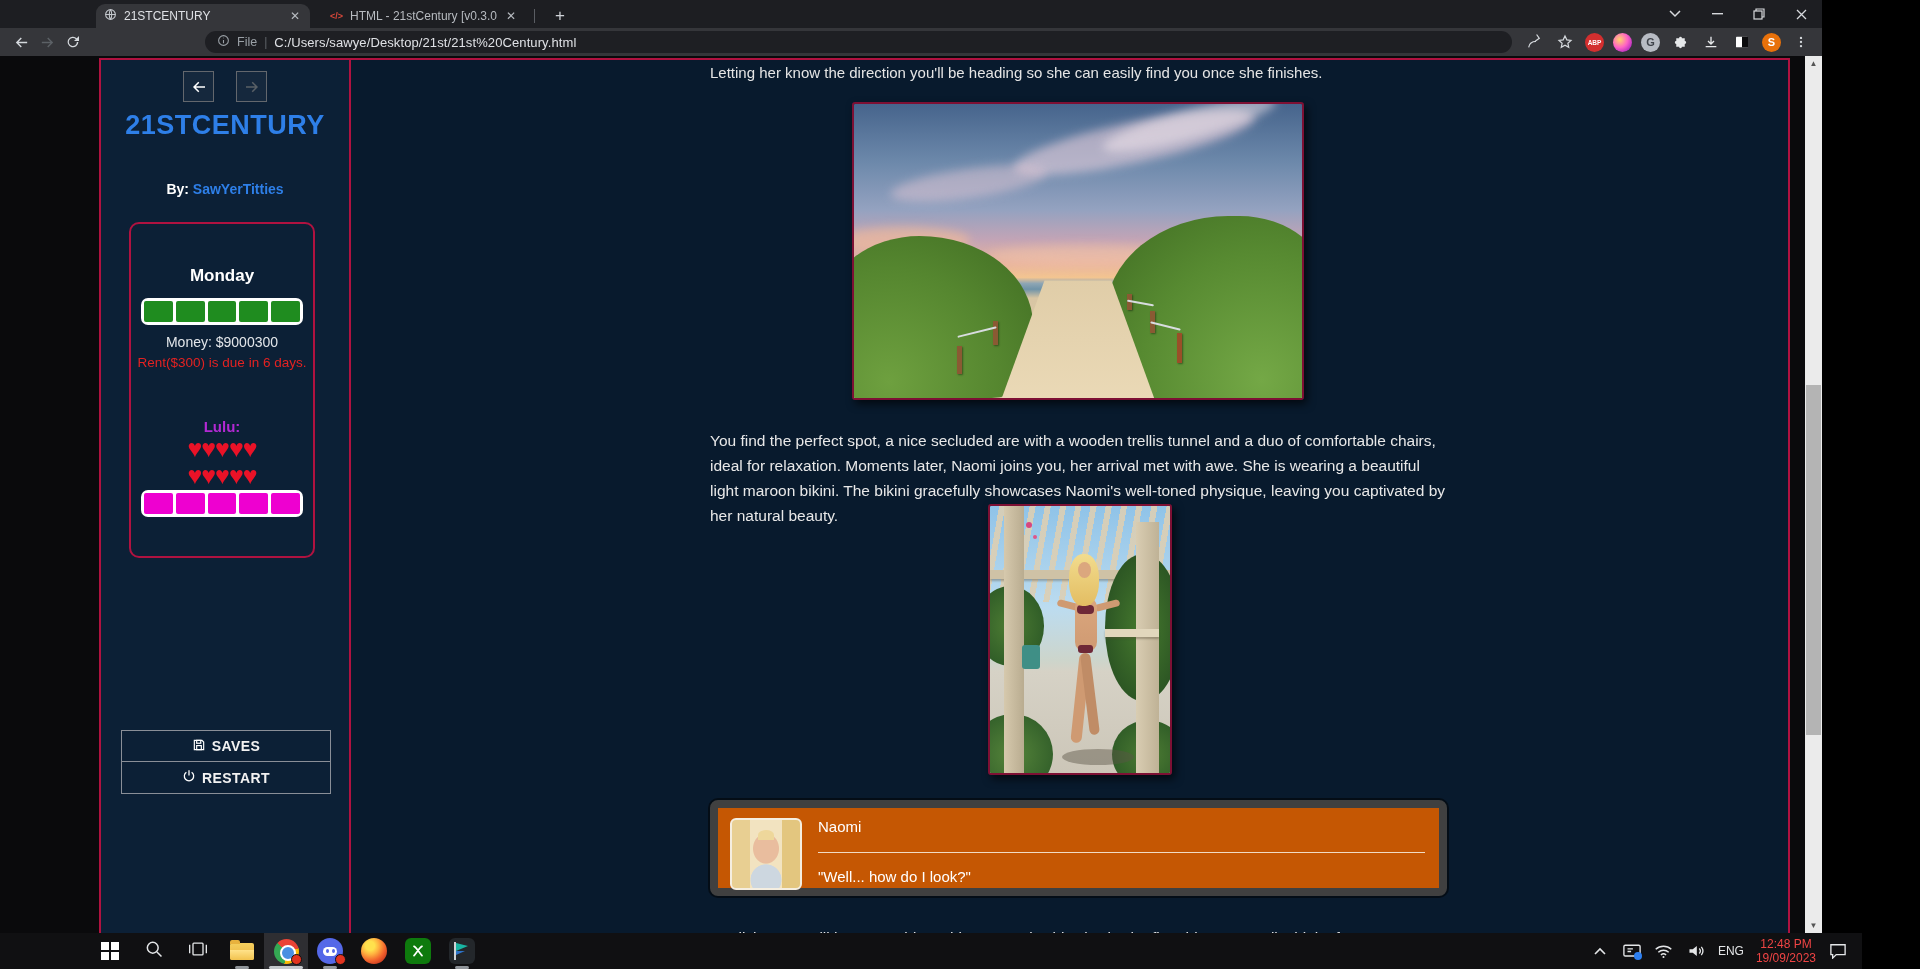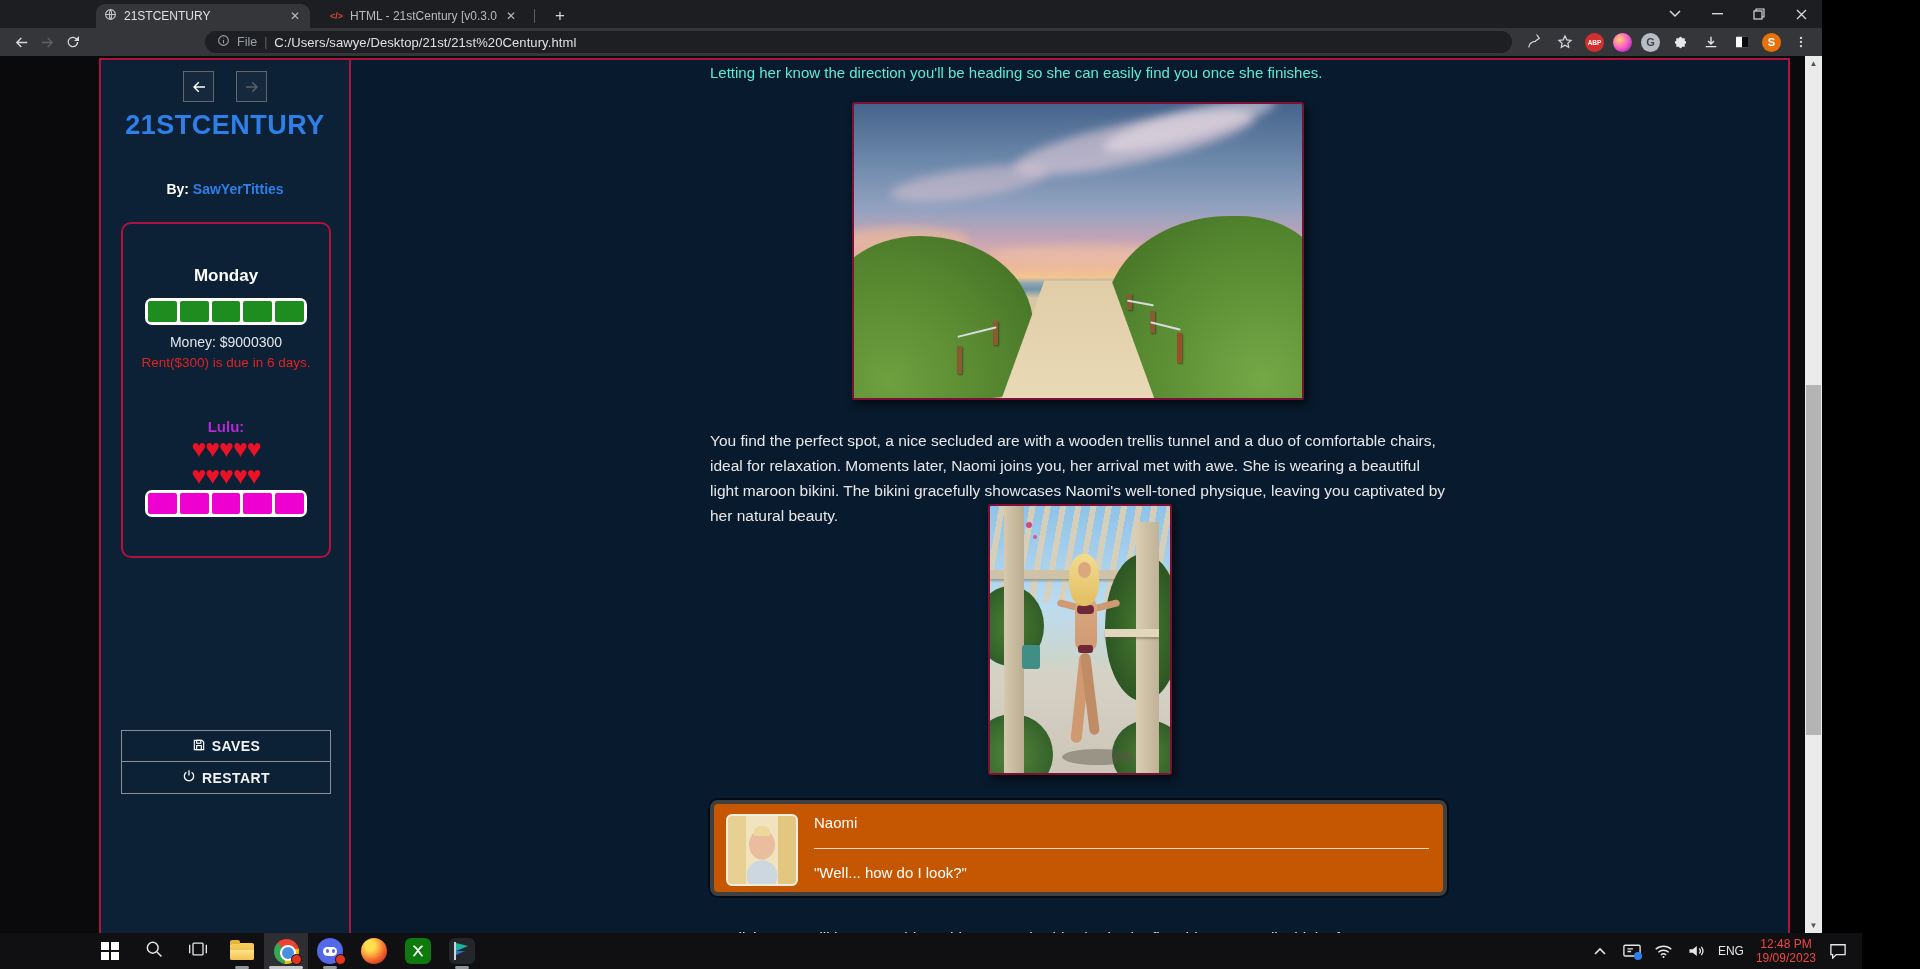--- a/index.html
+++ b/index.html
@@ -49,21 +49,21 @@
 
   
   .histbtns { position:absolute; top:11px; left:0; width:100%; display:flex; justify-content:center; gap:22px; }
   .histbtn { width:31px; height:31px; border:1px solid #63676d; background:rgba(255,255,255,0.04);
              display:flex; align-items:center; justify-content:center; }
   .game-title { position:absolute; top:50px; width:100%; text-align:center; color:#2e7fe8;
                 font-size:27px; font-weight:bold; letter-spacing:0.5px; }
   .byline { position:absolute; top:121px; width:100%; text-align:center; color:#fff;
             font-size:14px; font-weight:bold; }
   .byline a { color:#2e7fe8; text-decoration:none; }
-  .statsbox { position:absolute; top:162px; left:20px; width:210px; height:336px;
+  .statsbox { position:absolute; top:162px; left:28px; width:186px; height:336px;
               border:2px solid #b01240; border-radius:10px; }
   .day { position:absolute; top:42px; width:100%; text-align:center; color:#fff; font-size:17px; font-weight:bold; }
   .segbar { position:absolute; left:50%; transform:translateX(-50%); width:162px; height:27px;
             background:#fff; border-radius:7px; padding:3px; display:flex; gap:3px; }
   .segbar-day { top:74px; }
   .segbar-aff { top:266px; }
   .seg { flex:1 1 auto; border-radius:2px; }
   .seg-green { background:#1f8c1f; }
   .seg-pink { background:#ee00d0; }
   .money { position:absolute; top:110px; width:100%; text-align:center; color:#e3e6ea; font-size:14px; }
@@ -75,21 +75,21 @@
   .hearts-1 { top:211px; } .hearts-2 { top:238px; }
 
   .menu { position:absolute; left:20px; width:210px; border:1px solid #8a8f98; }
   .menu-main { top:529px; }
   .menu-sys { top:670px; }
   .menu-item { height:31px; display:flex; align-items:center; justify-content:center; gap:6px;
                color:#f2f2f2; font-size:14px; font-weight:bold; letter-spacing:0.4px; }
   .menu-item:not(:last-child){ border-bottom:1px solid #8a8f98; }
 
   
-  .story-line1 { position:absolute; left:710px; top:8px; width:740px; color:#5eead4; font-size:15px; }
+  .story-line1 { position:absolute; left:710px; top:8px; width:740px; color:#e5e5e5; font-size:15px; }
   .story-para { position:absolute; left:710px; top:372px; width:740px; color:#e8e8e8; font-size:15.5px;
                 line-height:25px; }
   .story-clip { position:absolute; left:710px; top:873px; width:740px; color:#e8e8e8; font-size:15.5px; }
 
   .imgframe { position:absolute; border:2px solid #7d1034; border-radius:3px; overflow:hidden;
               box-shadow:3px 4px 8px rgba(0,0,0,0.65); }
   .beach { left:852px; top:46px; width:452px; height:298px; }
   .bikini { left:988px; top:448px; width:184px; height:271px; }
 
   
@@ -151,21 +151,21 @@
               background:#c08c66; transform:rotate(-7deg); }
   .fig-arm1 { position:absolute; left:37%; top:36%; width:26px; height:7px; border-radius:4px;
               background:#cf9a72; transform:rotate(14deg); }
   .fig-arm2 { position:absolute; left:58%; top:36%; width:26px; height:7px; border-radius:4px;
               background:#cf9a72; transform:rotate(-14deg); }
   .fig-shadow { position:absolute; left:40%; bottom:3%; width:40%; height:6%; border-radius:50%;
                 background:rgba(90,85,70,.45); }
 
   
   .dialog { position:absolute; left:710px; top:744px; width:737px; height:96px; background:#c55703;
-            border:4px solid #404040; border-radius:8px; box-shadow:0 0 0 2px rgba(0,0,0,.5); }
+            border:8px solid #404040; border-radius:8px; box-shadow:0 0 0 2px rgba(0,0,0,.5); }
   .avatar { position:absolute; left:12px; top:10px; width:72px; height:72px; border:2px solid #f5eee0;
             border-radius:6px;
             background:
               radial-gradient(circle at 50% 88%, #cdd7e0 0 22%, rgba(0,0,0,0) 23%),
               radial-gradient(ellipse at 50% 42%, #e9bd9e 0 26%, rgba(0,0,0,0) 28%),
               linear-gradient(90deg,#e8cf92 0 26%, #f2e3c0 26% 74%, #e3c67f 74% 100%); }
   .avatar::after { content:""; position:absolute; left:26px; top:10px; width:16px; height:10px;
             border-radius:50% 50% 0 0; background:#eed79b; }
   .dlg-name { position:absolute; left:100px; top:10px; color:#fff; font-size:15px; }
   .dlg-hr { position:absolute; left:100px; right:14px; top:44px; height:1px; background:#f5ead9; opacity:.9; }

